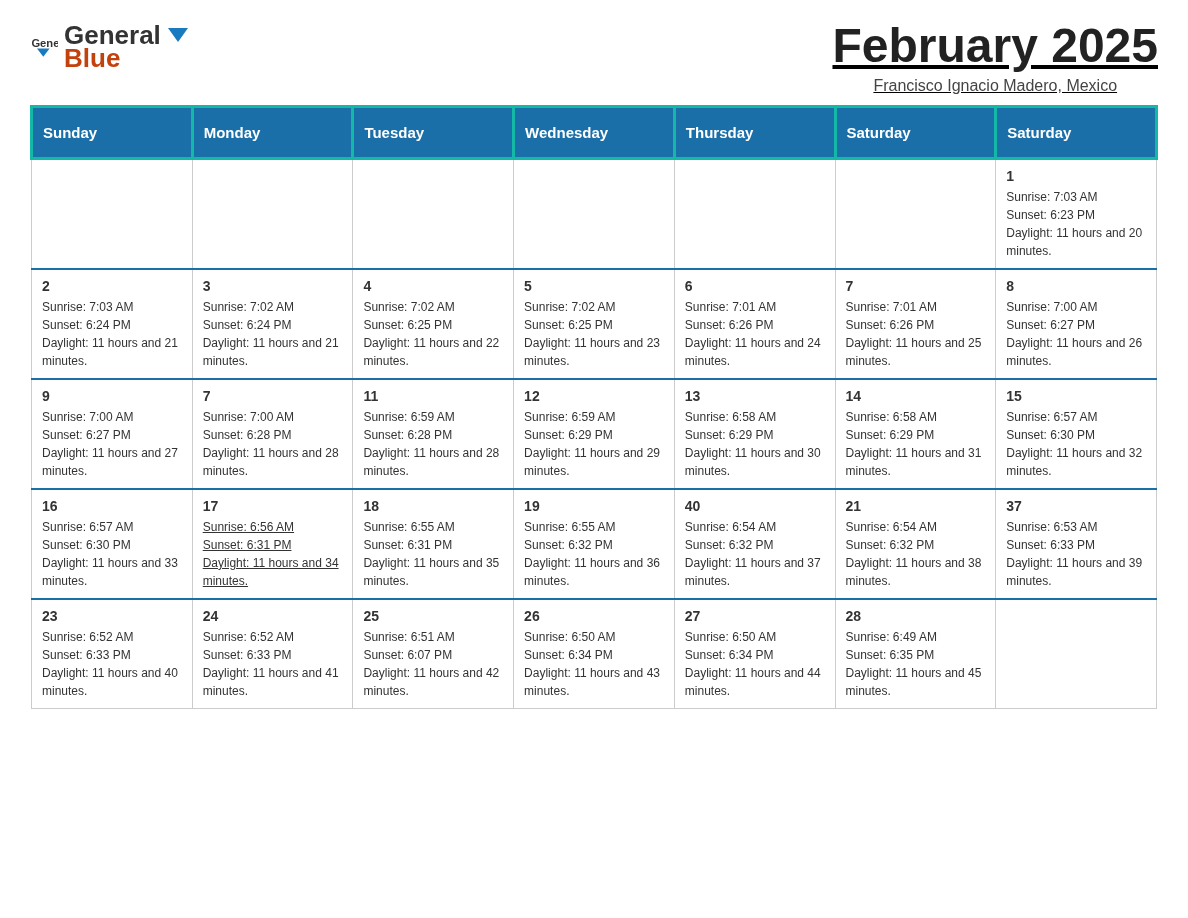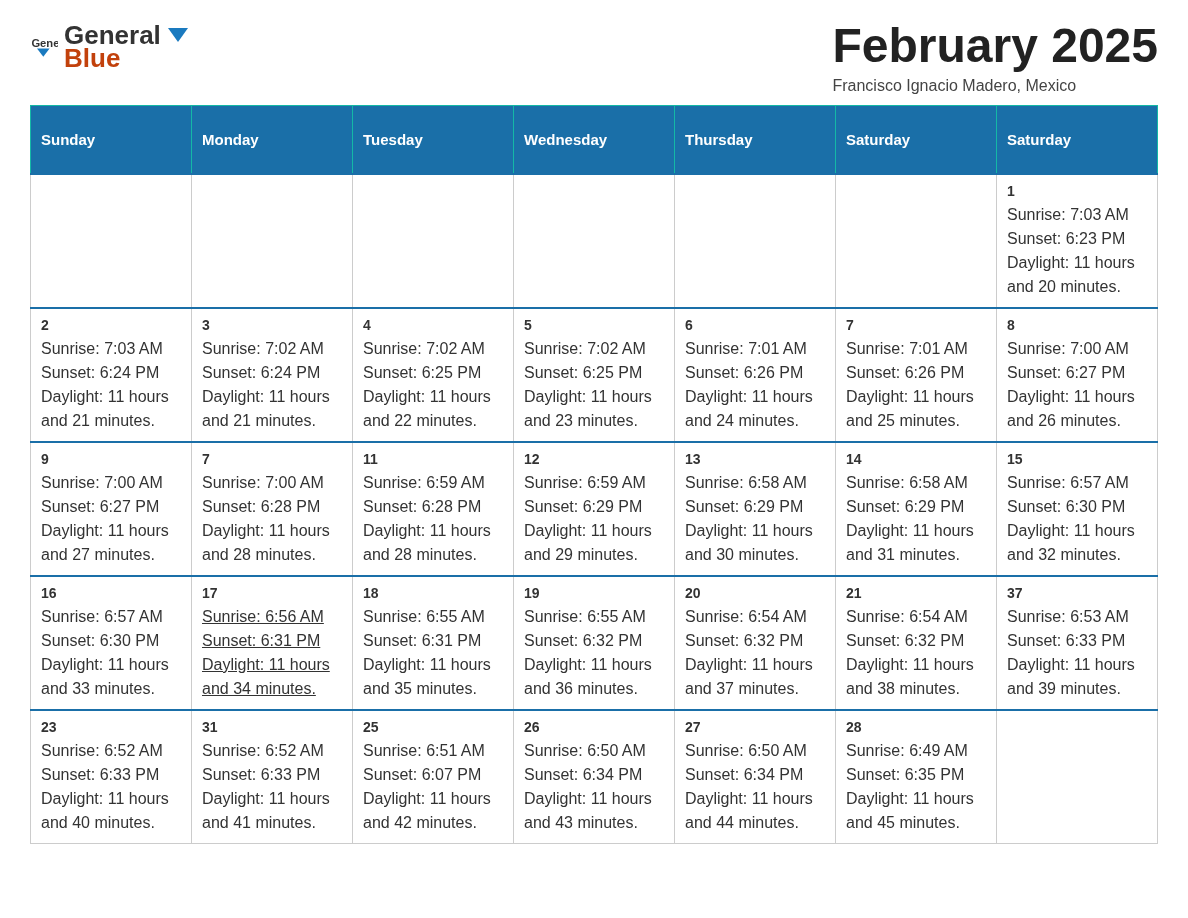--- a/index.html
+++ b/index.html
@@ -19,21 +19,22 @@
     .logo {
       display: flex;
       align-items: center;
       gap: 6px;
     }
     .logo-icon {
       width: 28px;
       height: 28px;
     }
     .title-block {
-      text-align: left;
+      text-align: center;
+      text-decoration: underline;
     }
     .month-title {
       font-size: 48px;
       font-weight: bold;
       color: #222;
       line-height: 1.1;
     }
     .location-title {
       font-size: 16px;
       color: #444;
@@ -42,23 +43,23 @@
     .calendar {
       width: 100%;
       border-collapse: collapse;
       border: 1px solid #aaa;
     }
     .calendar th {
       background-color: #1a6fa8;
       color: #fff;
       font-size: 15px;
       font-weight: bold;
-      padding: 25px 10px;
+      padding: 16px 10px;
       text-align: left;
-      border: 1px solid #14b8a6;
+      border: 3px solid #14b8a6;
     }
     .calendar td {
       vertical-align: top;
       padding: 8px 10px;
       border: 1px solid #ccc;
       width: calc(100% / 7);
       min-height: 110px;
       font-size: 12.5px;
       color: #333;
       background: #fff;
@@ -66,21 +67,21 @@
     .calendar tr.week-row td {
       border-top: 2px solid #1a6fa8;
     }
     .day-num {
       font-size: 14px;
       font-weight: bold;
       margin-bottom: 4px;
       display: block;
     }
     .day-info {
-      font-size: 16px;
+      font-size: 12px;
       line-height: 1.5;
       color: #333;
     }
     .empty-cell {
       background: #f9f9f9;
     }
     .last-row td {
       border-bottom: 1px solid #ccc;
     }
   </style>
@@ -243,21 +244,21 @@
 Sunset: 6:31 PM
 Daylight: 11 hours and 35 minutes.</div>
         </td>
         <td>
           <span class="day-num">19</span>
           <div class="day-info" style="white-space: pre-line;">Sunrise: 6:55 AM
 Sunset: 6:32 PM
 Daylight: 11 hours and 36 minutes.</div>
         </td>
         <td>
-          <span class="day-num">20</span>
+          <span class="day-num">40</span>
           <div class="day-info" style="white-space: pre-line;">Sunrise: 6:54 AM
 Sunset: 6:32 PM
 Daylight: 11 hours and 37 minutes.</div>
         </td>
         <td>
           <span class="day-num">21</span>
           <div class="day-info" style="white-space: pre-line;">Sunrise: 6:54 AM
 Sunset: 6:32 PM
 Daylight: 11 hours and 38 minutes.</div>
         </td>
@@ -269,21 +270,21 @@
         </td>
       </tr>
       <tr class="week-row last-row">
         <td>
           <span class="day-num">23</span>
           <div class="day-info" style="white-space: pre-line;">Sunrise: 6:52 AM
 Sunset: 6:33 PM
 Daylight: 11 hours and 40 minutes.</div>
         </td>
         <td>
-          <span class="day-num">31</span>
+          <span class="day-num">24</span>
           <div class="day-info" style="white-space: pre-line;">Sunrise: 6:52 AM
 Sunset: 6:33 PM
 Daylight: 11 hours and 41 minutes.</div>
         </td>
         <td>
           <span class="day-num">25</span>
           <div class="day-info" style="white-space: pre-line;">Sunrise: 6:51 AM
 Sunset: 6:07 PM
 Daylight: 11 hours and 42 minutes.</div>
         </td>

